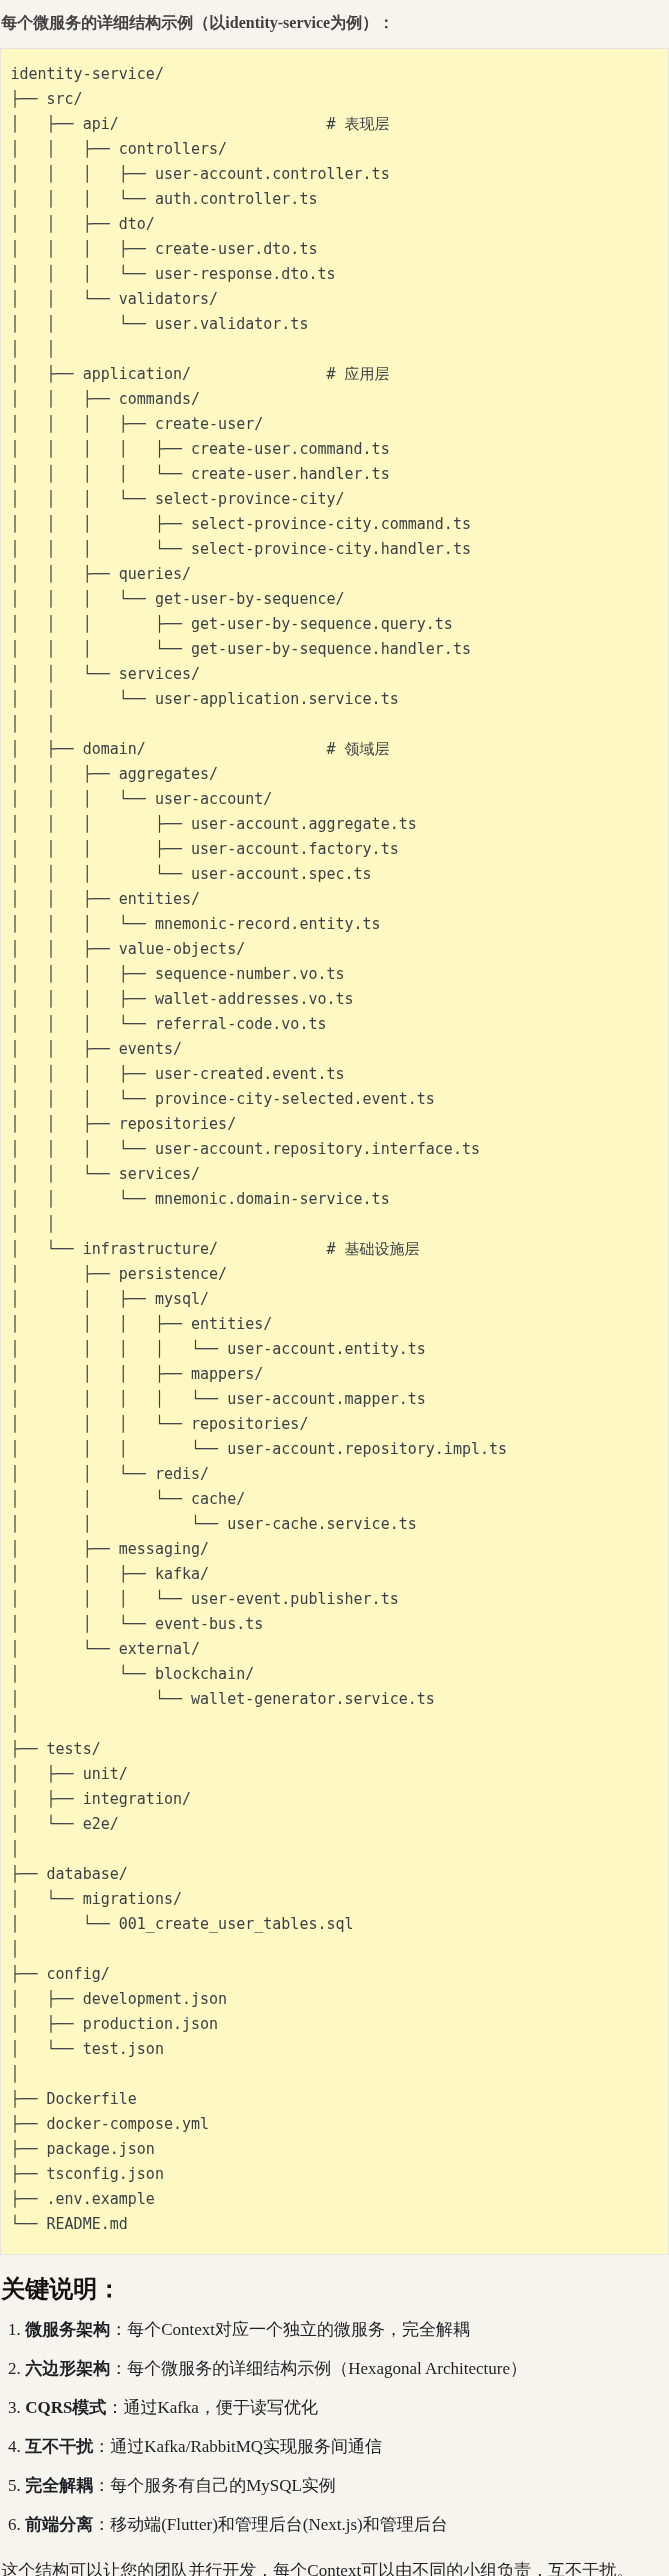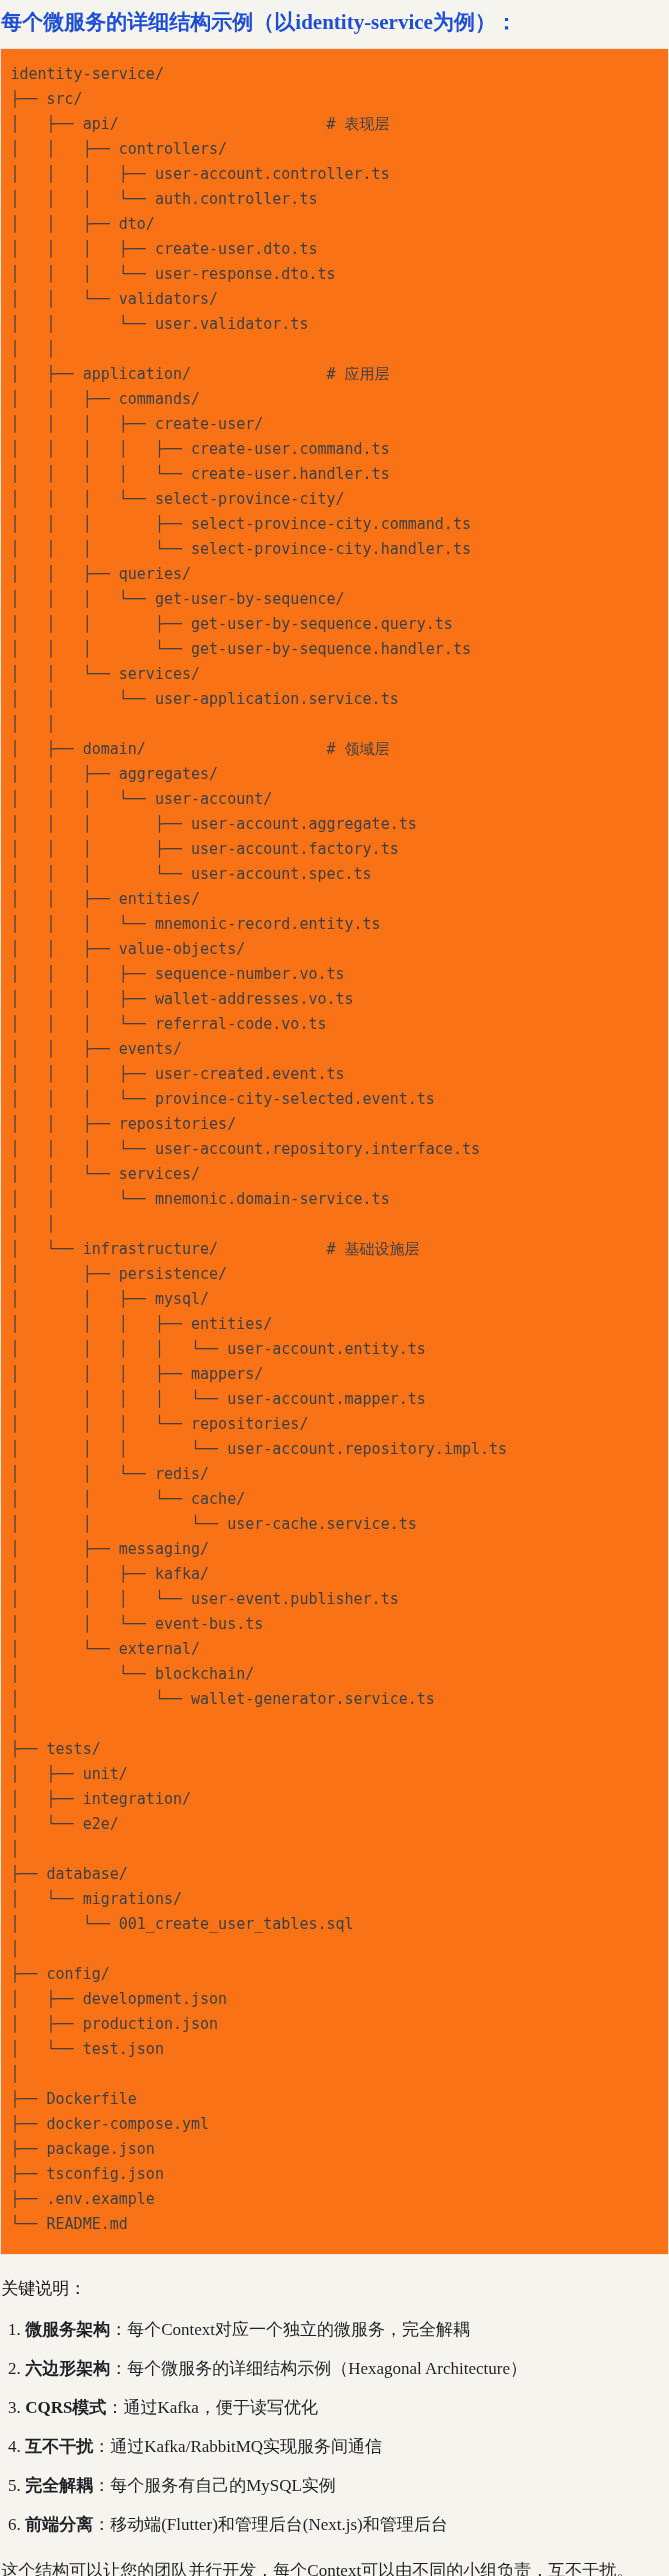--- a/index.html
+++ b/index.html
@@ -8,44 +8,44 @@
   }
   body {
     width: 669px;
     min-height: 2576px;
     background: #f6f4ef;
     color: #1d2025;
     font-family: "Liberation Serif", serif;
     box-sizing: border-box;
   }
   .doc-title {
-    font-size: 21px;
+    font-size: 16px;
     font-weight: bold;
-    color: #1d4ed8;
+    color: #404040;
     line-height: 27.5px;
     margin: 8.8px 0 11.3px 1.3px;
     padding: 0;
   }
   pre.tree-block {
     box-sizing: border-box;
     width: 100%;
     margin: 0;
-    background: #f97316;
+    background: #fef9c3;
     border: 0.6px solid #e7e5df;
     padding: 13.8px 7.5px 16.3px 9.4px;
     font-family: "DejaVu Sans Mono", monospace;
     font-size: 15px;
     line-height: 25px;
     color: #3b4046;
     white-space: pre;
     overflow: hidden;
   }
   .notes-heading {
-    font-size: 17px;
-    font-weight: normal;
+    font-size: 24px;
+    font-weight: bold;
     color: #111111;
     line-height: 24px;
     margin: 22.5px 0 17.5px 1.3px;
   }
   .note-item {
     font-size: 17px;
     line-height: 22px;
     margin: 0 0 17px 8px;
     color: #1d2025;
   }

